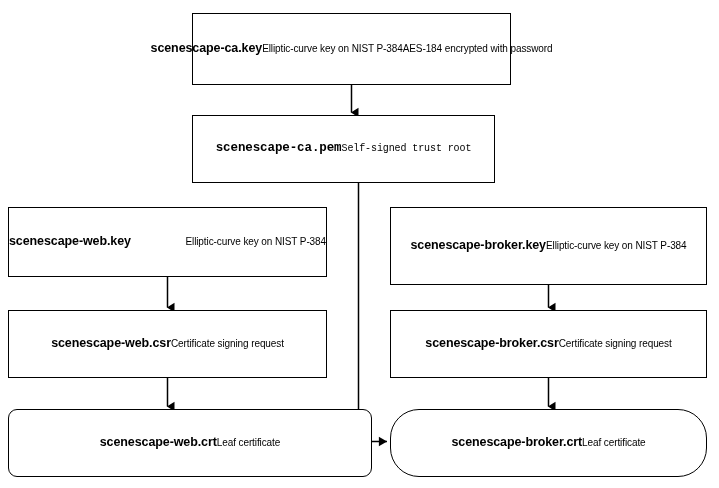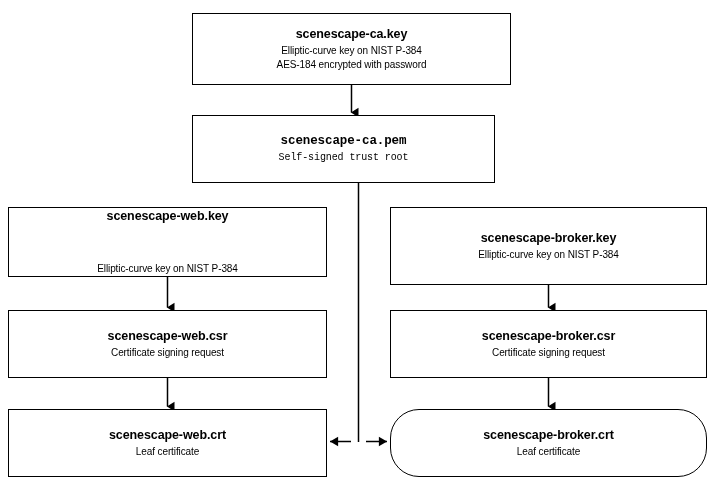--- a/index.html
+++ b/index.html
@@ -26,21 +26,20 @@
     width: 719px;
     height: 488px;
     pointer-events: none;
   }
   .node {
     position: absolute;
     box-sizing: border-box;
     border: 1.5px solid #000000;
     background: #ffffff;
     display: flex;
-    flex-direction: column;
     align-items: center;
     justify-content: center;
     text-align: center;
     line-height: 1.42;
   }
   .node .title {
     font-weight: bold;
     font-size: 12.5px;
     letter-spacing: -0.1px;
     white-space: nowrap;
@@ -49,21 +48,21 @@
     font-weight: normal;
     font-size: 10px;
     letter-spacing: -0.1px;
     white-space: nowrap;
   }
   
   #node-ca-key    { left: 192px; top: 13px;  width: 319px; height: 72px; }
   #node-ca-pem    { left: 192px; top: 115px; width: 303px; height: 68px; font-family: Liberation Mono, monospace; }
   #node-web-key   { left: 8px;   top: 207px; width: 319px; height: 70px; justify-content: space-between; }
   #node-web-csr   { left: 8px;   top: 310px; width: 319px; height: 68px; align-items: center; }
-  #node-web-crt   { left: 8px;   top: 409px; width: 319px; height: 68px; }
+  #node-web-crt   { left: 8px;   top: 409px; width: 364px; height: 68px; border-radius: 9px; }
   #node-broker-key{ left: 390px; top: 207px; width: 317px; height: 78px; }
   #node-broker-csr{ left: 390px; top: 310px; width: 317px; height: 68px; }
   #node-broker-crt{ left: 390px; top: 409px; width: 317px; height: 68px; border-radius: 29px; }
 </style>
 </head>
 <body>
 
 <div id="canvas">
 
   <svg id="edges" viewBox="0 0 719 488" width="719" height="488">

